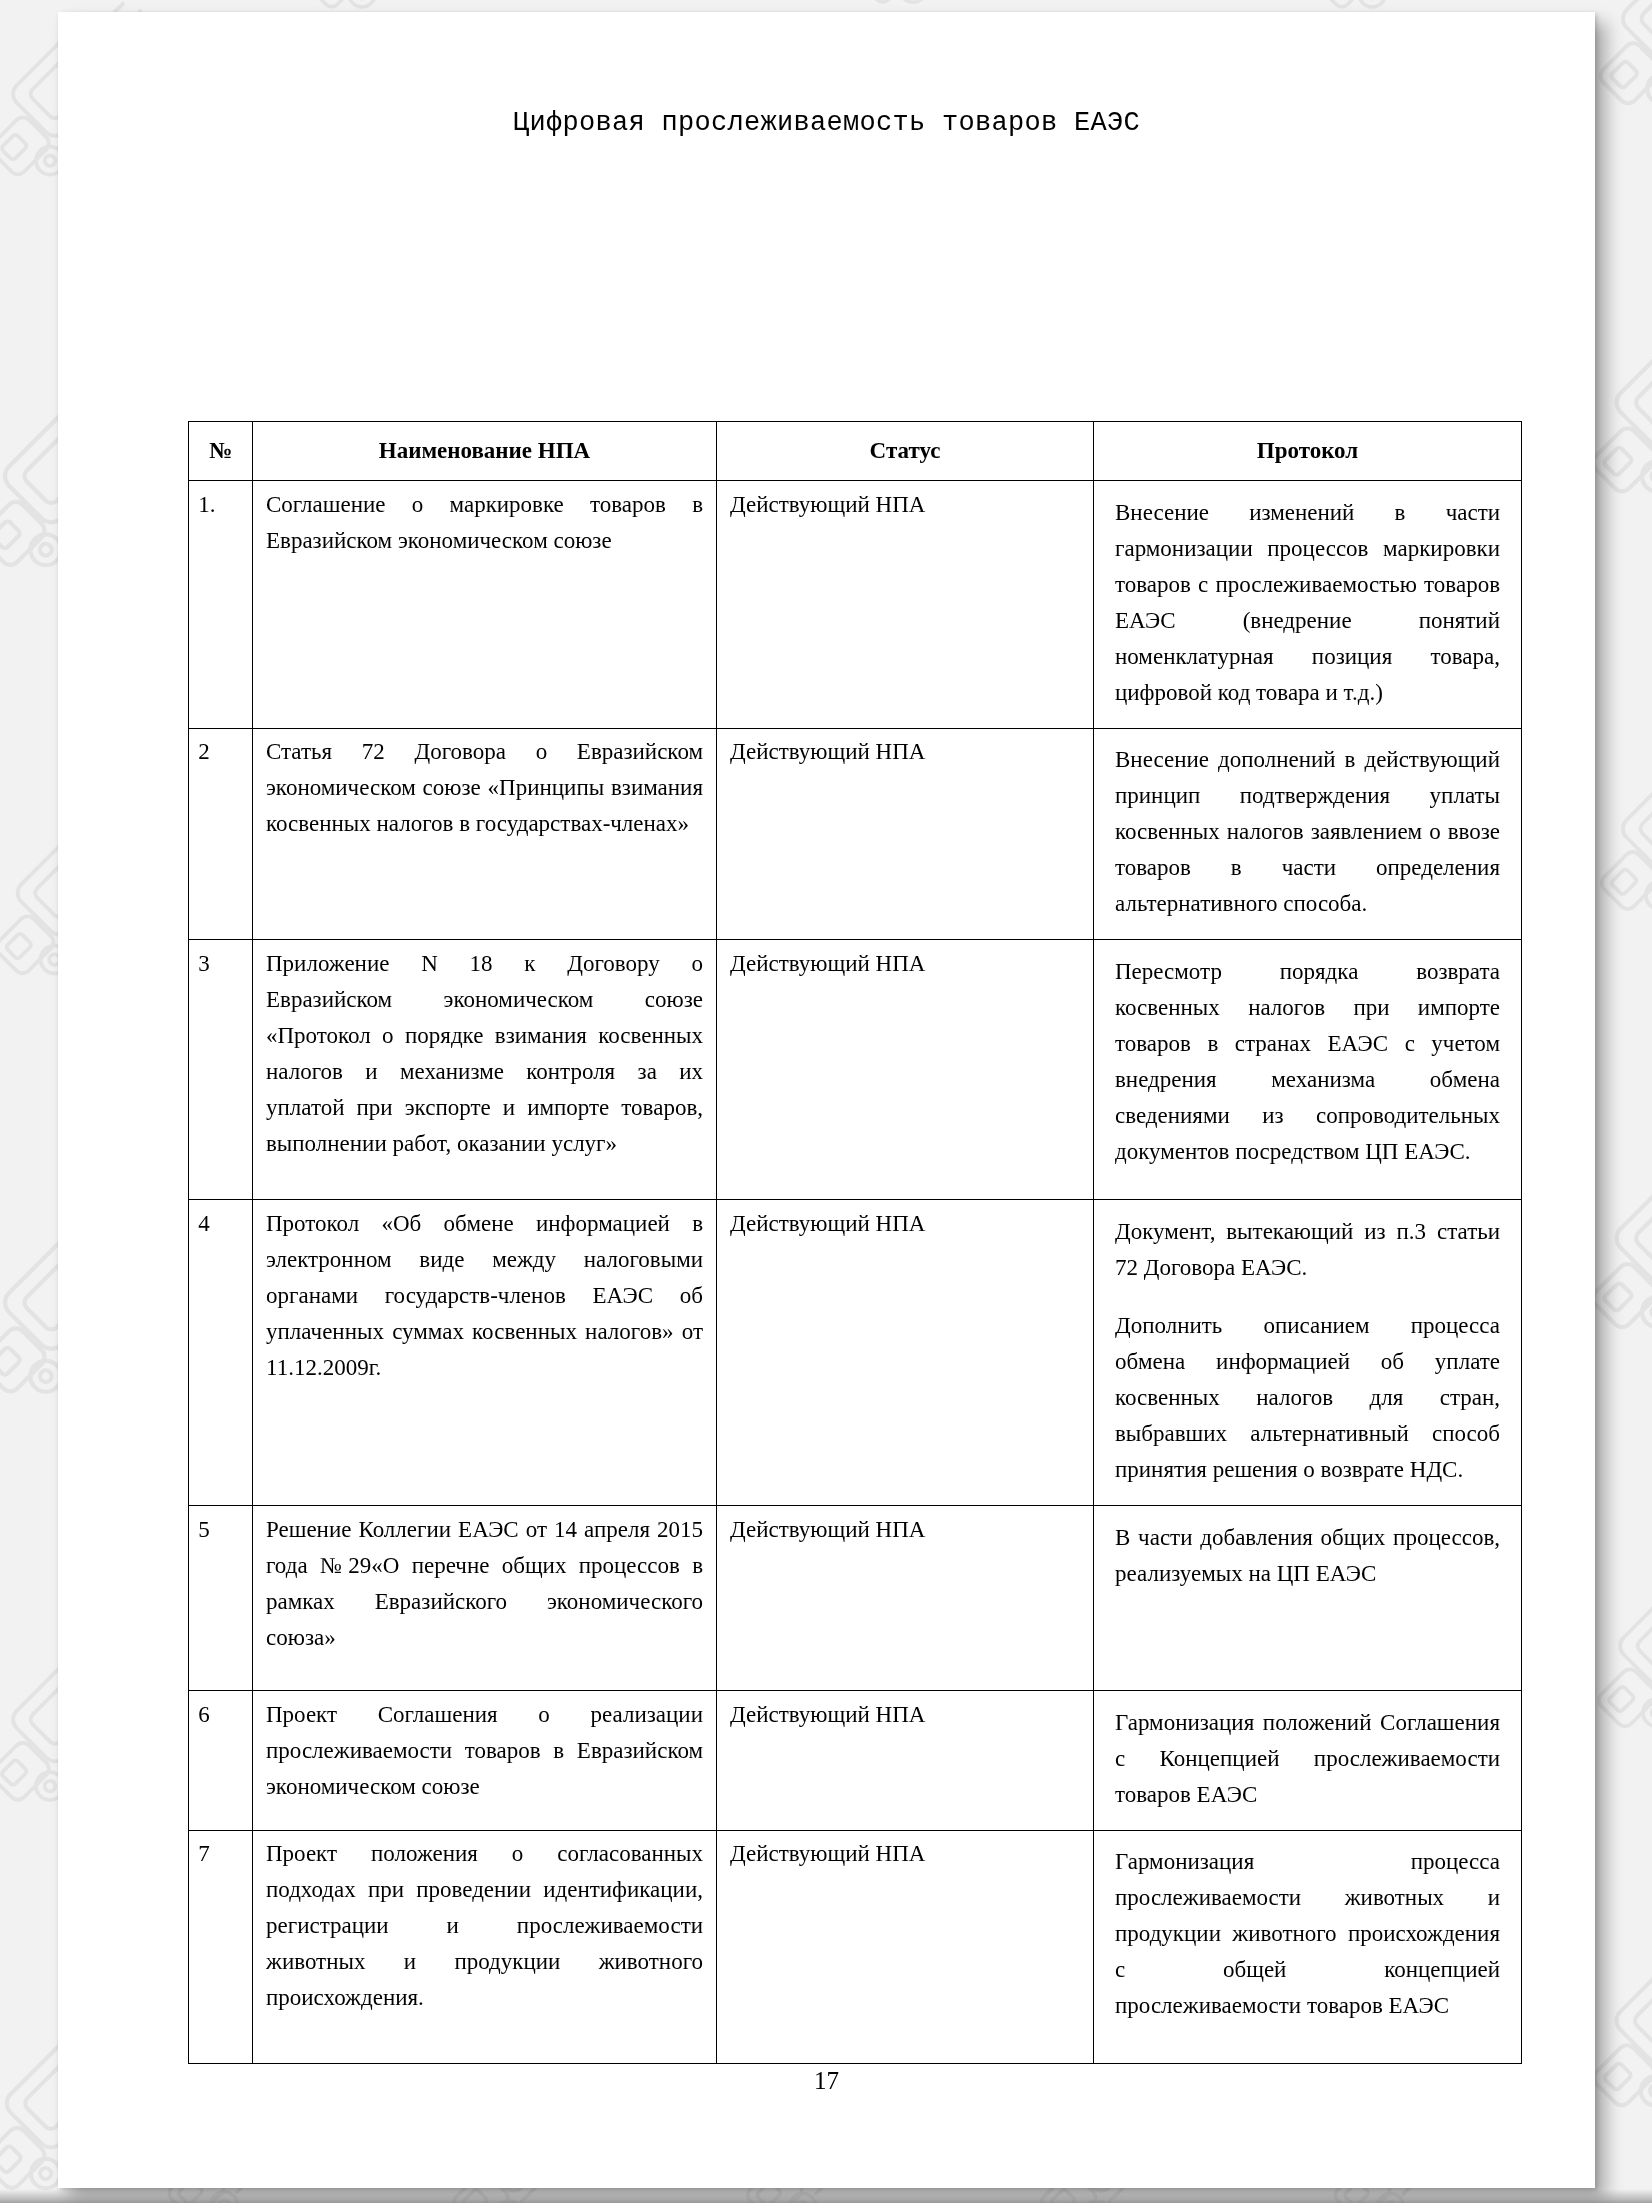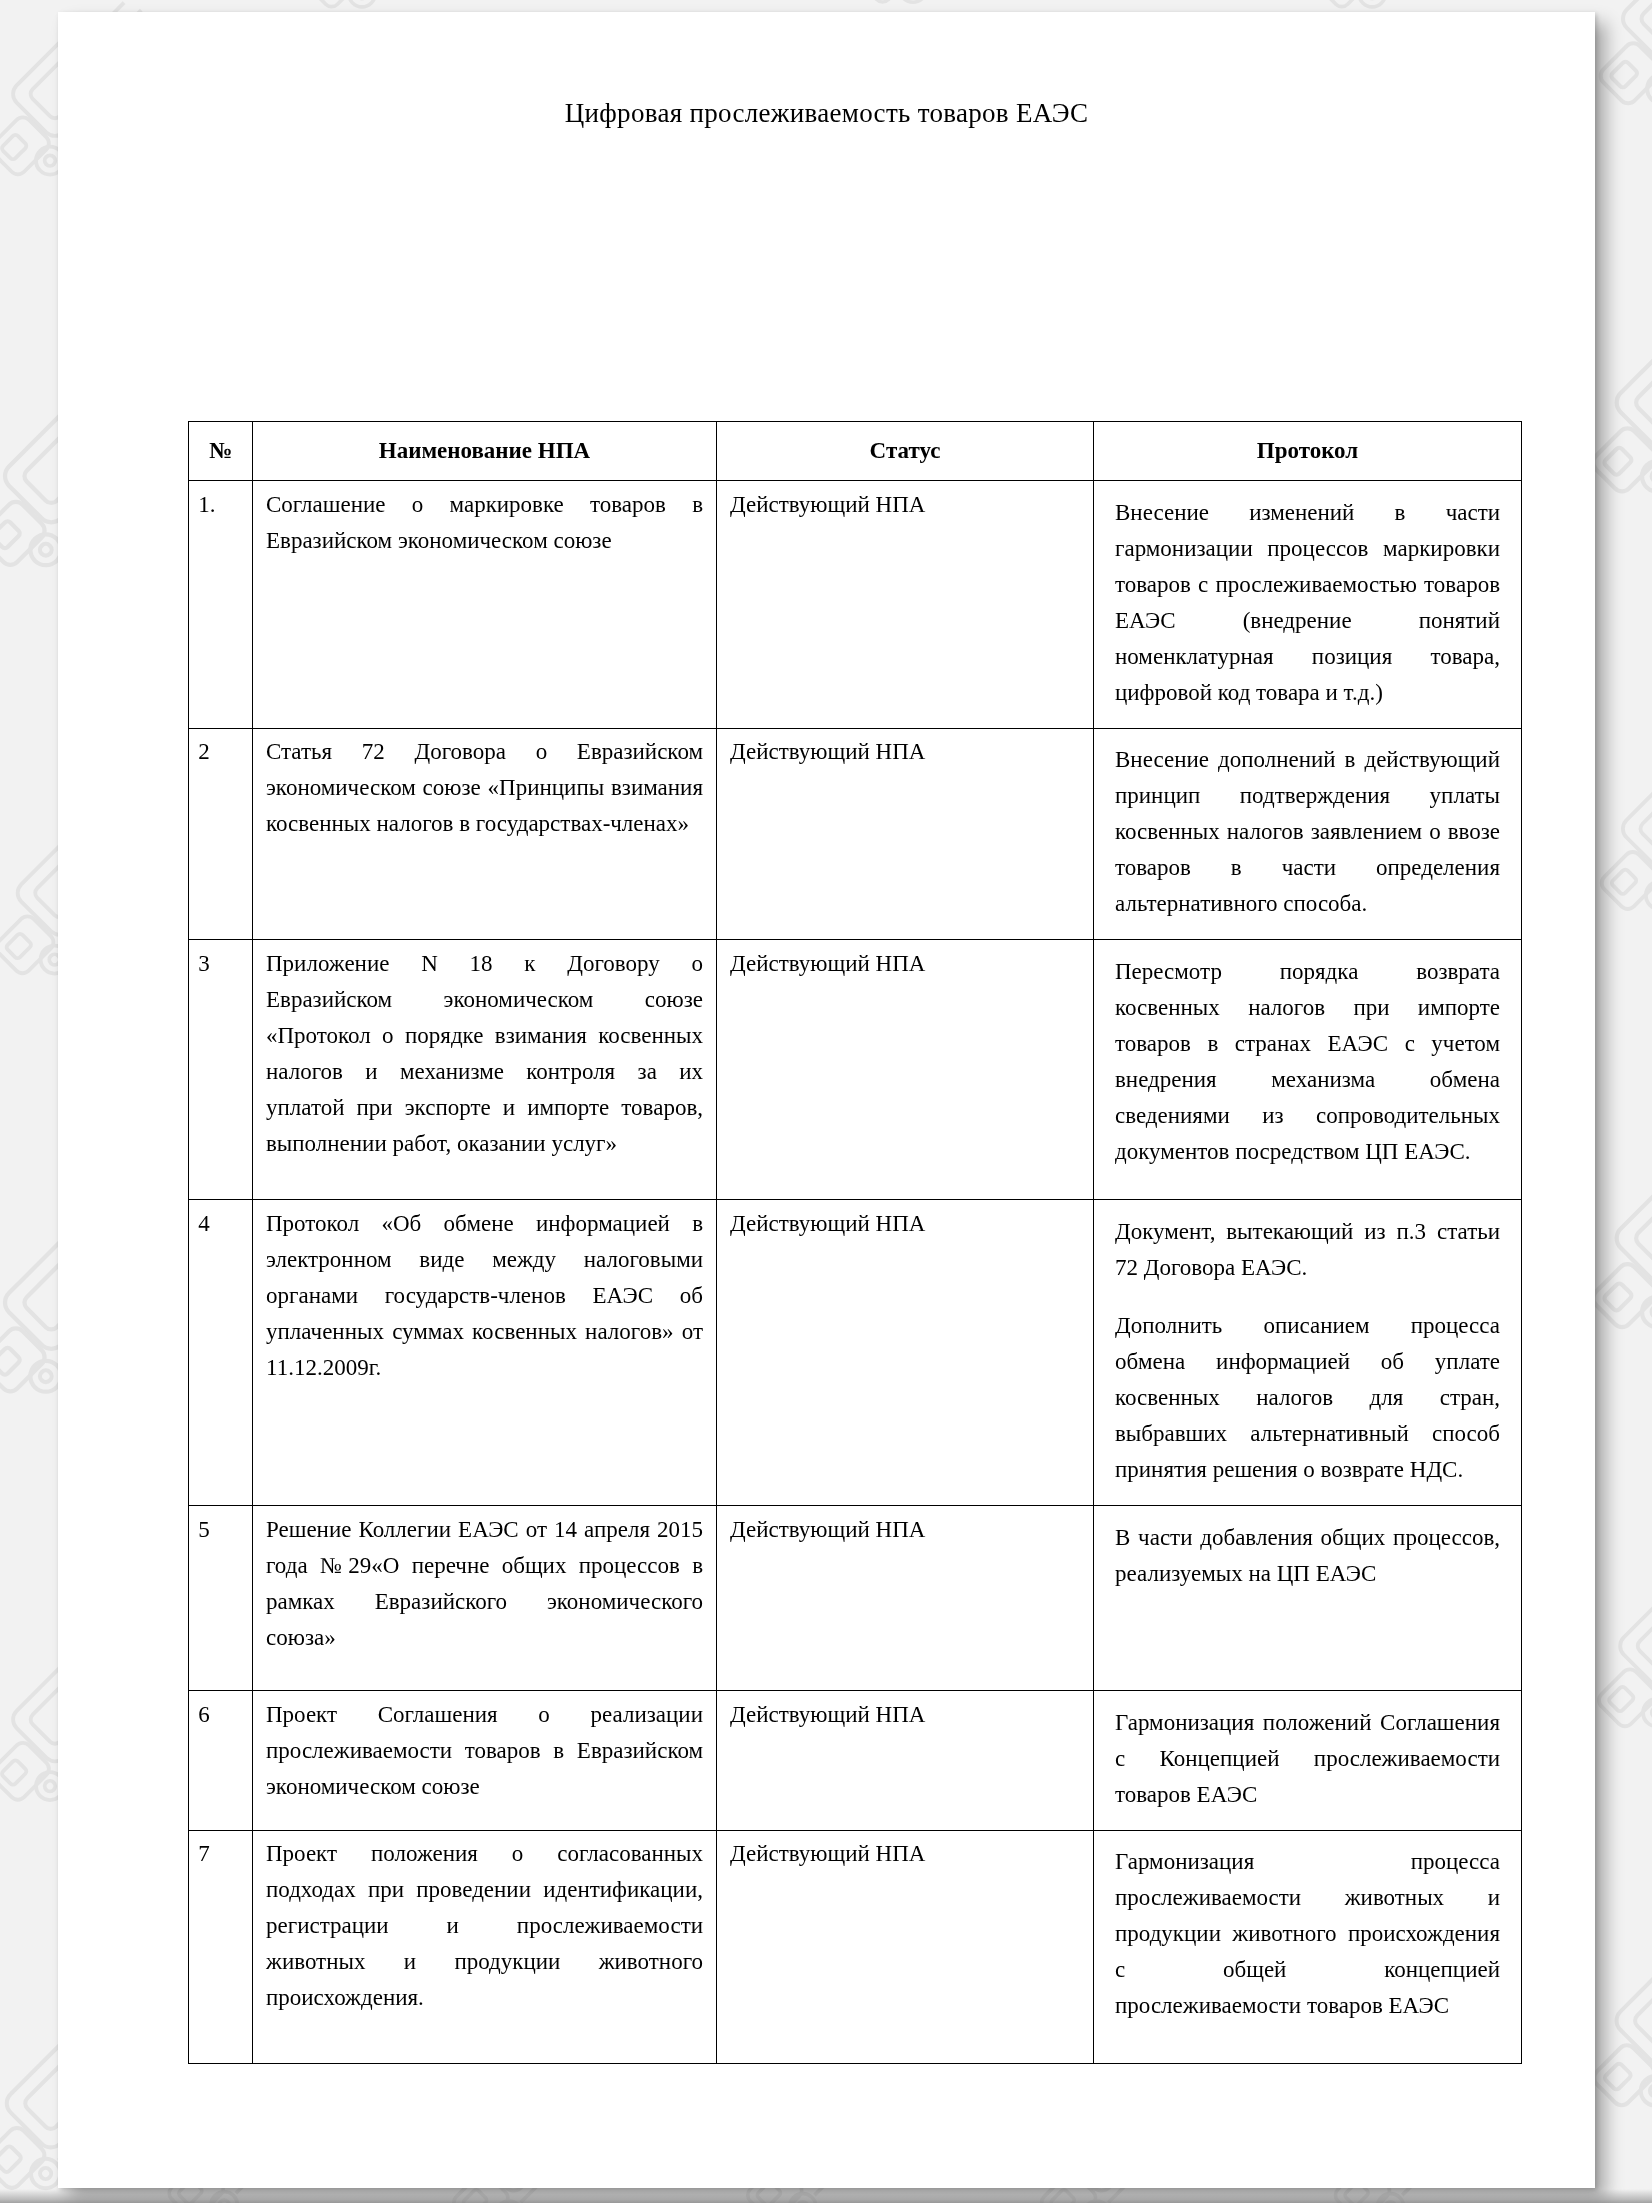--- a/index.html
+++ b/index.html
@@ -16,22 +16,22 @@
     position:absolute; left:0; bottom:0; width:100%; height:14.7px;
     background:linear-gradient(180deg, rgba(140,140,140,0) 0%, rgba(120,120,120,0.45) 70%, rgba(100,100,100,0.62) 100%);
   }
   
   .page {
     position:absolute; left:58px; top:12px; width:1537px; height:2176px;
     background:#fff;
     box-shadow: 11px 11px 16.5px rgba(0,0,0,0.30), 1.8px 1.8px 4.6px rgba(0,0,0,0.18);
   }
   .running-header {
-    position:absolute; top:86px; left:0; width:100%;
-    text-align:center; font-size:27px; letter-spacing:0.3px;
+    position:absolute; top:96px; left:0; width:100%;
+    text-align:center; font-size:27px; letter-spacing:0.3px;font-family:Liberation Mono, monospace;
   }
   .doc-heading {
     position:absolute; top:232px; left:208px; width:1212px;
     font-size:39px; font-weight:bold; line-height:61px;
     color:var(--heading-blue,#2a4d9b);
   }
   .npa-table {
     position:absolute; top:409px; left:130px; width:1332px;
     border-collapse:collapse; table-layout:fixed;
     font-size:23px;
@@ -179,17 +179,18 @@
     <td class="num-cell">7</td>
     <td class="name-cell">Проект положения о согласованных подходах при проведении идентификации, регистрации и прослеживаемости животных и продукции животного происхождения.</td>
     <td class="status-cell">Действующий НПА</td>
     <td class="notes-cell">
             <p>Гармонизация процесса прослеживаемости животных и продукции животного происхождения с общей концепцией прослеживаемости товаров ЕАЭС</p>
           </td>
   </tr>
       </tbody>
   </table>
 
+  <div class="page-number">17</div>
 
 </div>
 
 <div class="bottom-shade"></div>
 
 
 </body></html>

